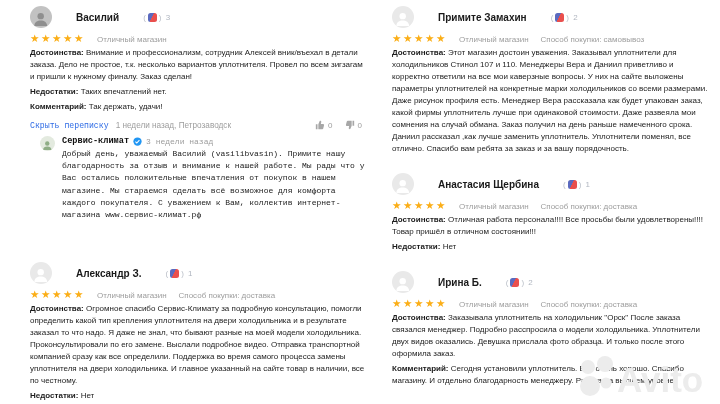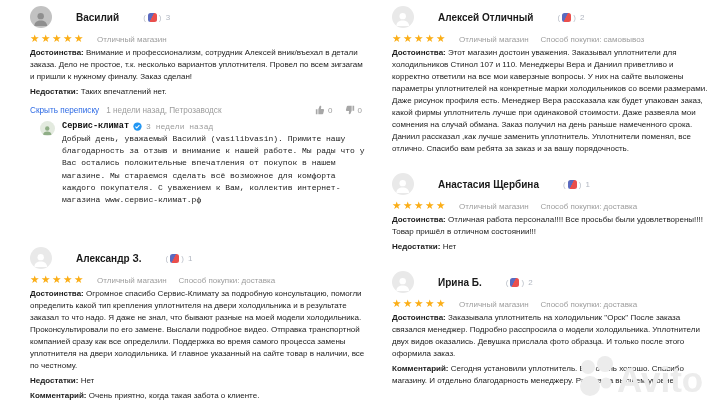--- a/index.html
+++ b/index.html
@@ -24,21 +24,21 @@
   .chip{width:9px;height:9px;border-radius:2.5px;display:inline-block;
         background:linear-gradient(115deg,#5b6abf 45%,#e94f4d 45%);}
   .bcount{color:#b0b6c0;font-size:8px;}
   .rstars{display:flex;align-items:baseline;gap:12px;margin-bottom:3px;}
   .stars{color:#fbae17;font-size:10.5px;letter-spacing:1.6px;line-height:11px;}
   .gray{color:#9d9d9d;}
   .small{font-size:8px;}
   .rp{margin:3px 0;font-size:8px;line-height:12px;color:#1c1c1c;}
   .plabel{font-weight:bold;}
   .rmeta{display:flex;align-items:center;gap:7px;margin-top:7px;font-size:8.2px;}
-  .link{color:#2e6be5;cursor:pointer;}
+  .link{color:#2e6be5;cursor:pointer;font-family:Liberation Mono, monospace;}
   .votes{margin-left:auto;display:flex;gap:12px;align-items:center;color:#9d9d9d;margin-right:4px;}
   .vote{display:flex;gap:3px;align-items:center;font-size:8px;cursor:pointer;}
   .vote svg{width:10px;height:10px;fill:#a7a7a7;}
   .reply{display:flex;gap:7px;margin:6px 0 26px 10px;font-family:Liberation Mono, monospace;}
   .reply .avatar{width:15px;height:15px;}
   .reply-head{display:flex;align-items:center;gap:4px;font-size:8.6px;margin-bottom:2px;}
   .shopname{font-weight:bold;color:#111;}
   .check{width:9px;height:9px;flex:none;}
   .reply-text{margin:0;font-size:8px;line-height:12.2px;max-width:318px;color:#1c1c1c;}
   .watermark{position:absolute;right:8px;bottom:2px;pointer-events:none;z-index:5;}
@@ -61,20 +61,21 @@
         </span>
         <span class="rname">Василий</span>
         <span class="badge">(<span class="chip"></span>)&nbsp;<span class="bcount">3</span></span>
       </div>
       <div class="rstars">
         <span class="stars">★★★★★</span>
         <span class="gray small">Отличный магазин</span>
       </div>
       <p class="rp"><span class="plabel">Достоинства:</span> <span>Внимание и профессионализм, сотрудник Алексей вник/въехал в детали заказа. Дело не простое, т.к. несколько вариантов уплотнителя. Провел по всем зигзагам и пришли к нужному финалу. Заказ сделан!</span></p>
       <p class="rp"><span class="plabel">Недостатки:</span> <span>Таких впечатлений нет.</span></p>
+      <p class="rp"><span class="plabel">Комментарий:</span> <span>Так держать, удачи!</span></p>
       <div class="rmeta">
         <a class="link">Скрыть переписку</a>
         <span class="gray">1 недели назад, Петрозаводск</span>
         <span class="votes">
           <span class="vote">
             <svg viewBox="0 0 24 24">
                 <path d="M2 10h4v12H2zM8 22h9c1.4 0 2.6-1 2.9-2.3l1.8-7C22.1 11 20.8 9.5 19 9.5h-5l1-4.6C15.3 3.3 14.1 2 12.6 2c-.7 0-1.3.4-1.6 1L8 10z"></path>
               </svg>
             <span>0</span>
           </span>
@@ -134,21 +135,21 @@
   <div class="col col-r">
 
     <article class="review">
       <div class="rhead">
         <span class="avatar av-placeholder">
           <svg viewBox="0 0 24 24">
               <circle cx="12" cy="8" r="5" fill="currentColor"></circle>
               <path d="M2 24c0-6 4.5-9 10-9s10 3 10 9z" fill="currentColor"></path>
             </svg>
         </span>
-        <span class="rname">Алексей Отличный</span>
+        <span class="rname">Примите Замахин</span>
         <span class="badge">(<span class="chip"></span>)&nbsp;<span class="bcount">2</span></span>
       </div>
       <div class="rstars">
         <span class="stars">★★★★★</span>
         <span class="gray small">Отличный магазин</span>
         <span class="gray small">Способ покупки: самовывоз</span>
       </div>
       <p class="rp"><span class="plabel">Достоинства:</span> <span>Этот магазин достоин уважения. Заказывал уплотнители для холодильников Стинол 107 и 110. Менеджеры Вера и Даниил приветливо и корректно ответили на все мои каверзные вопросы. У них на сайте выложены параметры уплотнителей на конкретные марки холодильников со всеми размерами. Даже рисунок профиля есть. Менеджер Вера рассказала как будет упакован заказ, какой фирмы уплотнитель лучше при одинаковой стоимости. Даже развеяла мои сомнения на случай обмана. Заказ получил на день раньше намеченного срока. Даниил рассказал ,как лучше заменить уплотнитель. Уплотнители поменял, все отлично. Спасибо вам ребята за заказ и за вашу порядочность.</span></p>
     </article>
 

